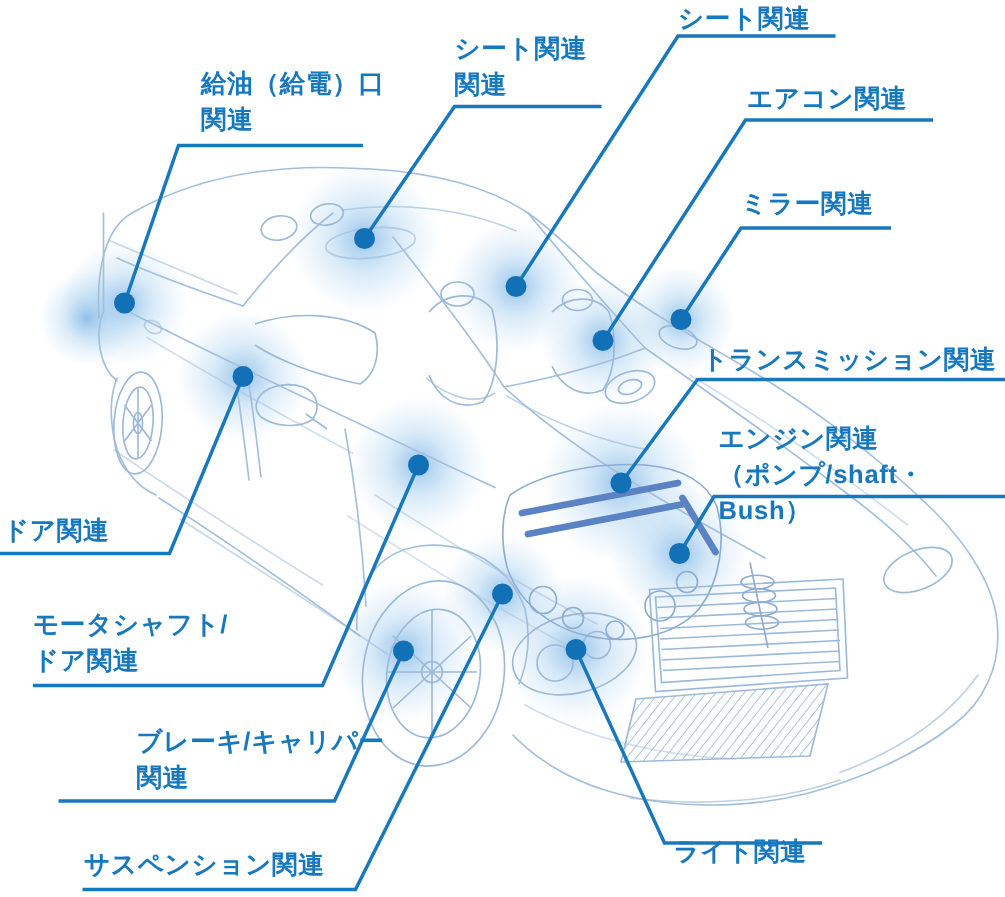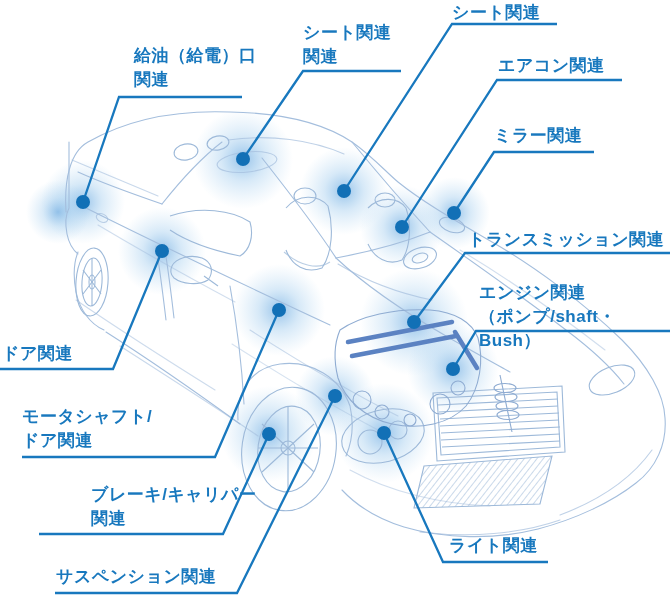--- a/index.html
+++ b/index.html
@@ -28,21 +28,21 @@
   .label-sunroof{left:303px;top:21px;}
   .label-fuel{left:134px;top:44px;}
   .label-aircon{left:498px;top:54px;}
   .label-mirror{left:494px;top:124px;}
   .label-transmission{left:468px;top:228px;}
   .label-engine{left:479px;top:281px;}
   .label-door{left:2px;top:342px;}
   .label-motor{left:22px;top:405px;}
   .label-brake{left:47px;top:483px;margin-left:44px;}
   .label-suspension{left:56px;top:565px;}
-  .label-light{left:449px;top:534px;}
+  .label-light{left:449px;top:556px;}
 </style>
 </head>
 <body>
 
 <div class="stage">
 
   <svg width="670" height="598" viewBox="0 0 670 598">
     <defs>
       <radialGradient id="glowGrad">
         <stop offset="0%" stop-color="#7db4e4" stop-opacity="0.80"></stop>

